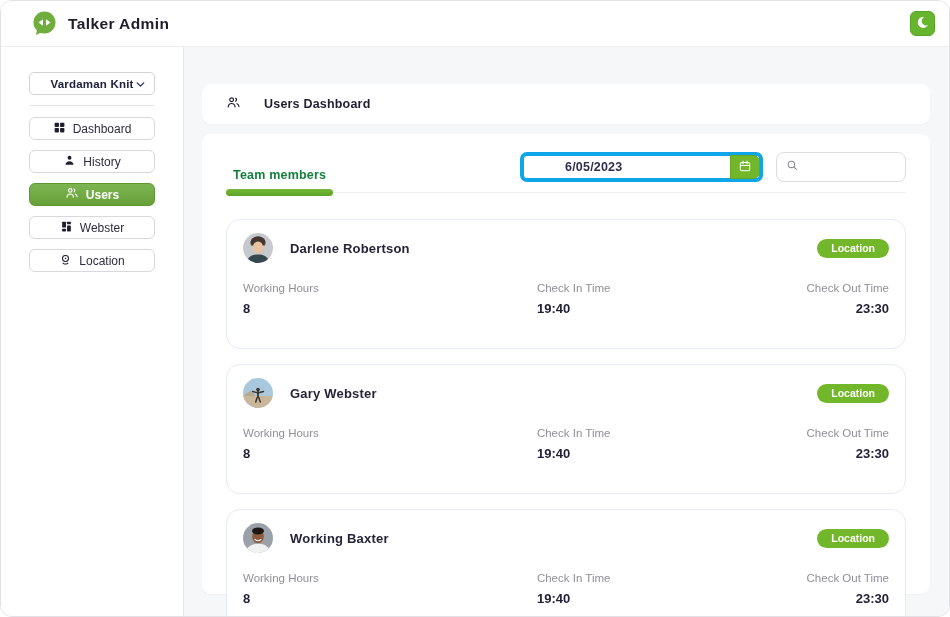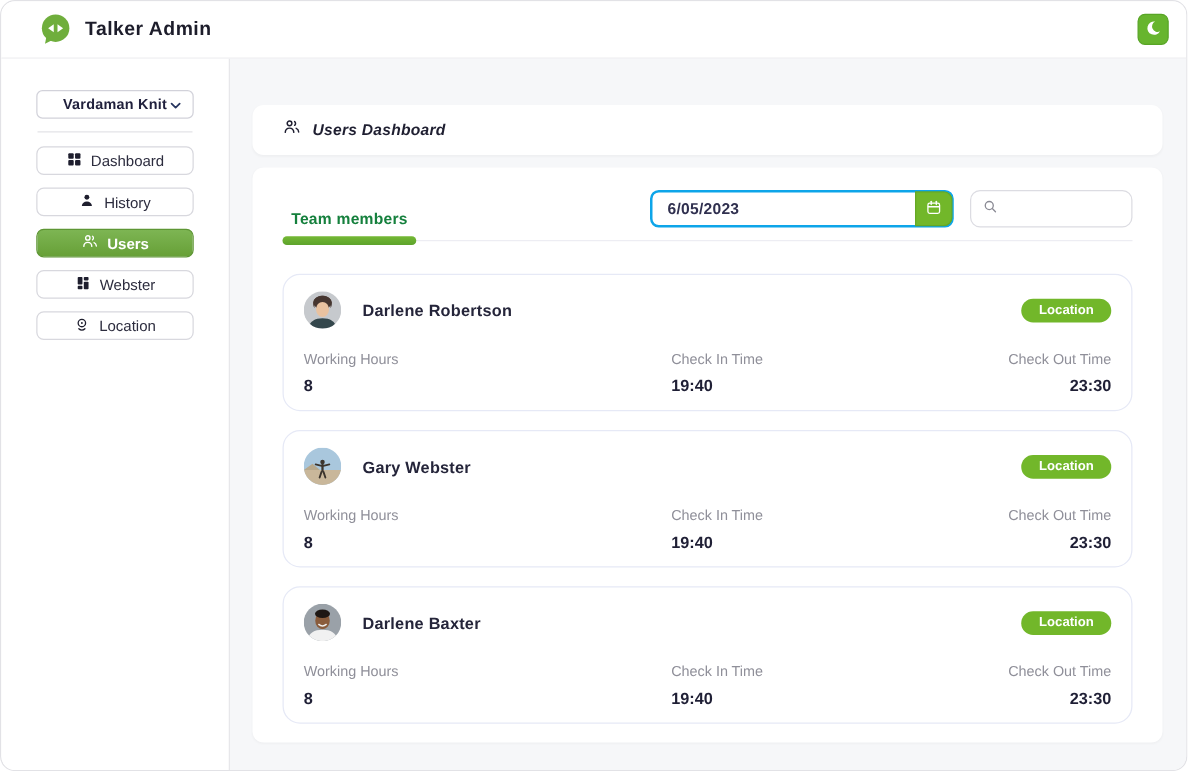--- a/index.html
+++ b/index.html
@@ -54,36 +54,36 @@
   .nav-item svg { flex: 0 0 auto; }
   .nav-item.active {
     background: linear-gradient(180deg, #7db553 0%, #67a037 100%);
     border-color: #5e9634; color: #fff; font-weight: 700;
   }
   
   .main { flex: 1; background: #f6f7f9; padding: 37px 19px 0 18px; overflow: hidden; }
   .page-title-card {
     height: 40px; background: #fff; border-radius: 9px;
     box-shadow: 0 1px 2px rgba(20,20,40,.03);
-    display: flex; align-items: center; gap: 9px; padding: 0 24px; font-style: italic;
+    display: flex; align-items: center; gap: 23px; padding: 0 24px;
   }
   .page-title { font-size: 12.5px; font-weight: 600; color: #1f1f31; letter-spacing:.2px; }
   .panel {
     margin-top: 10px; height: 460px; background: #fff; border-radius: 9px;
     box-shadow: 0 1px 2px rgba(20,20,40,.03); padding: 0 24px;
   }
   .panel-head { position: relative; height: 59px; }
   .head-line { position: absolute; left: 0; right: 0; bottom: 0; height: 1px; background: #ededf3; }
   .tab { position: absolute; left: 0; bottom: -3px; display: flex; flex-direction: column; cursor: pointer; }
   .tab-label { font-size: 12.5px; font-weight: 700; color: #15803d; padding: 0 7px; letter-spacing:.2px; }
   .tab-bar { margin-top: 7px; height: 7px; border-radius: 5px; background: linear-gradient(180deg,#74b834,#5da32c); }
   .head-controls { position: absolute; right: 0; top: 18px; display: flex; gap: 13px; }
   .date-wrap {
-    width: 243px; height: 30px; border: 2px solid #0ea5e9; border-radius: 7px;
-    background: #fff; position: relative;
+    width: 243px; height: 30px; border: 4px solid #0ea5e9; border-radius: 7px;
+    background: #fff; position: relative; padding-left: 29px;
   }
   .date-input {
     border: none; outline: none; background: transparent;
     width: calc(100% - 36px); height: 100%; padding: 0 0 0 12px;
     font-family: "Liberation Sans", sans-serif;
     font-size: 12.5px; font-weight: 600; color: #30304f; letter-spacing:.2px;
   }
   .cal-btn {
     position: absolute; right: -1px; top: -1px; bottom: -1px; width: 30px;
     background: #72b72a; border: 1px solid #65a824; border-radius: 0 7px 7px 0;
@@ -93,21 +93,21 @@
     width: 130px; height: 30px; border: 1px solid #dcdce2; border-radius: 8px;
     background: #fff; display: flex; align-items: center; padding: 0 8px; gap: 6px;
   }
   .search-input {
     border: none; outline: none; background: transparent; flex: 1; min-width: 0;
     font-family: "Liberation Sans", sans-serif; font-size: 12px; color: #3a3a4a;
   }
   
   .cards { margin-top: 26px; }
   .member-card {
-    height: 110px; border: 1px solid #e6e9f6; border-radius: 14px;
+    height: 130px; border: 1px solid #e6e9f6; border-radius: 14px;
     background: #fff; padding: 13px 16px 0; margin-bottom: 15px;
   }
   .card-top { display: flex; align-items: center; }
   .avatar { width: 30px; height: 30px; border-radius: 50%; overflow: hidden; flex: 0 0 30px; }
   .member-name { margin-left: 17px; font-size: 13px; font-weight: 700; color: #25253a; letter-spacing:.2px; }
   .loc-pill {
     margin-left: auto; height: 19px; padding: 0 14px; border: none; cursor: pointer;
     border-radius: 10px; background: #72b72a; color: #fff;
     font-family: "Liberation Sans", sans-serif; font-size: 10.5px; font-weight: 700;
     display: flex; align-items: center;
@@ -330,21 +330,21 @@
             <div class="card-top">
               <span class="avatar">
                 <svg width="30" height="30" viewBox="0 0 30 30">
                   <rect width="30" height="30" fill="#9aa1a8"></rect>
                   <ellipse cx="15" cy="13.5" rx="5.8" ry="6.8" fill="#8a5c3c"></ellipse>
                   <ellipse cx="15" cy="8" rx="6" ry="3.4" fill="#1e1714"></ellipse>
                   <path d="M2.5 30c1.5-7 6.2-9.2 12.5-9.2S26 23 27.5 30z" fill="#f1f1f1"></path>
                   <path d="M12 16.5c1 .9 2 1.3 3 1.3s2-.4 3-1.3" stroke="#eee" stroke-width="1.1" fill="none" stroke-linecap="round"></path>
                 </svg>
               </span>
-              <span class="member-name">Darlene Baxter</span>
+              <span class="member-name">Working Baxter</span>
               <button class="loc-pill">Location</button>
             </div>
             <div class="card-stats">
               <div class="stat-col1">
                 <div class="stat-label">Working Hours</div>
                 <div class="stat-value">8</div>
               </div>
               <div class="stat-col2">
                 <div class="stat-label">Check In Time</div>
                 <div class="stat-value">19:40</div>

